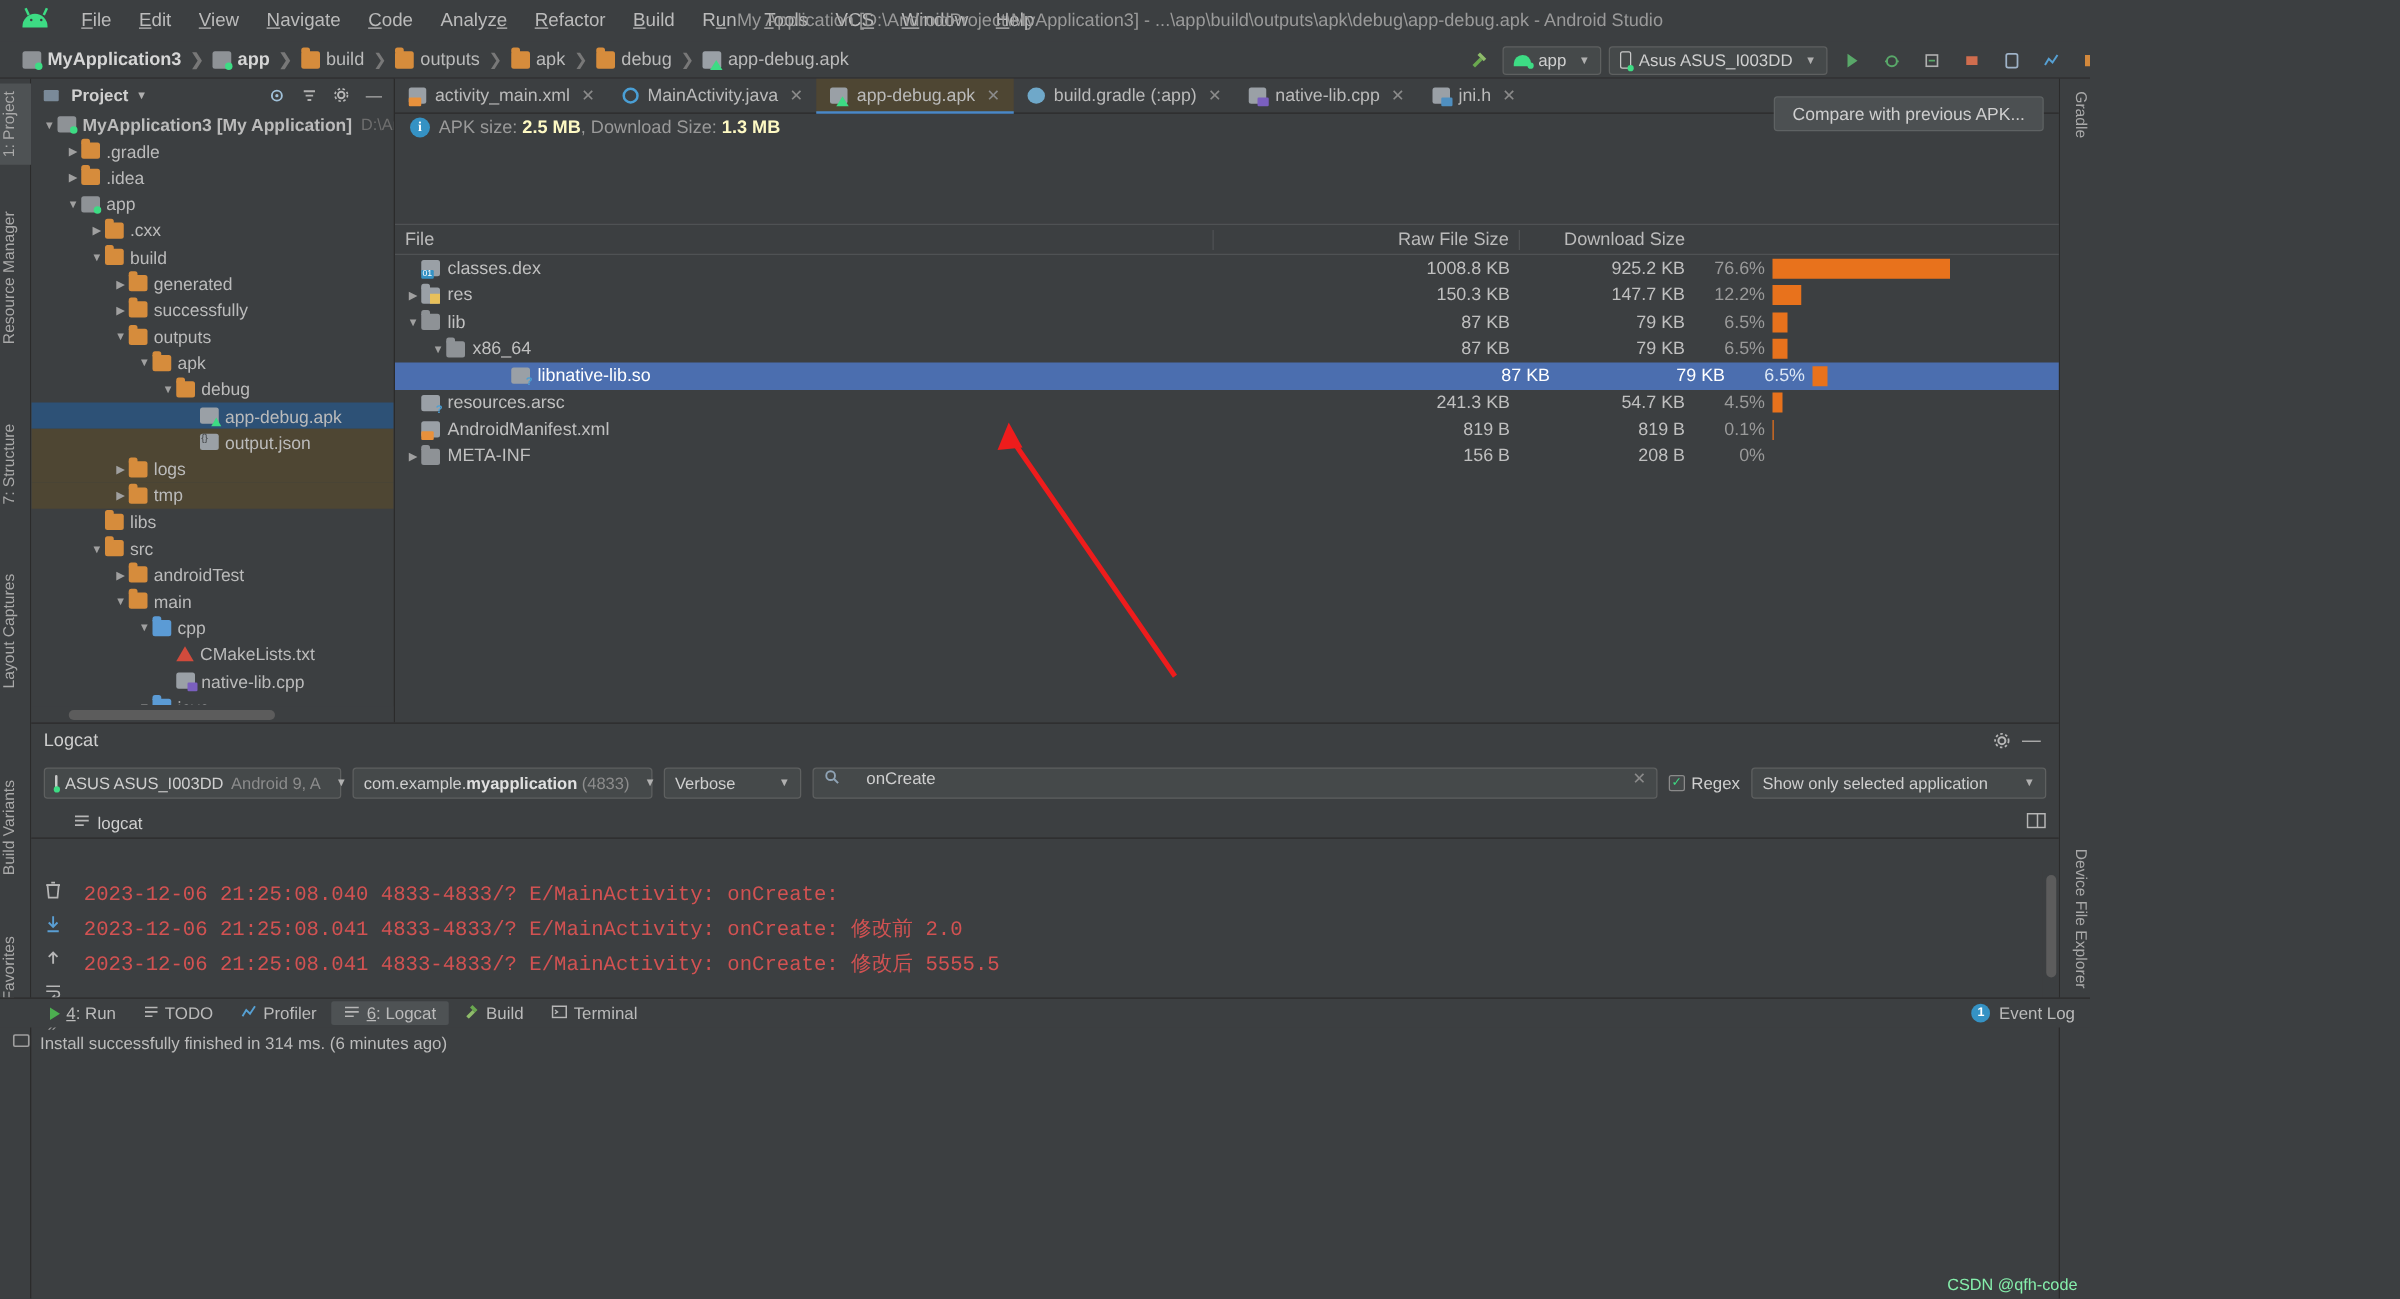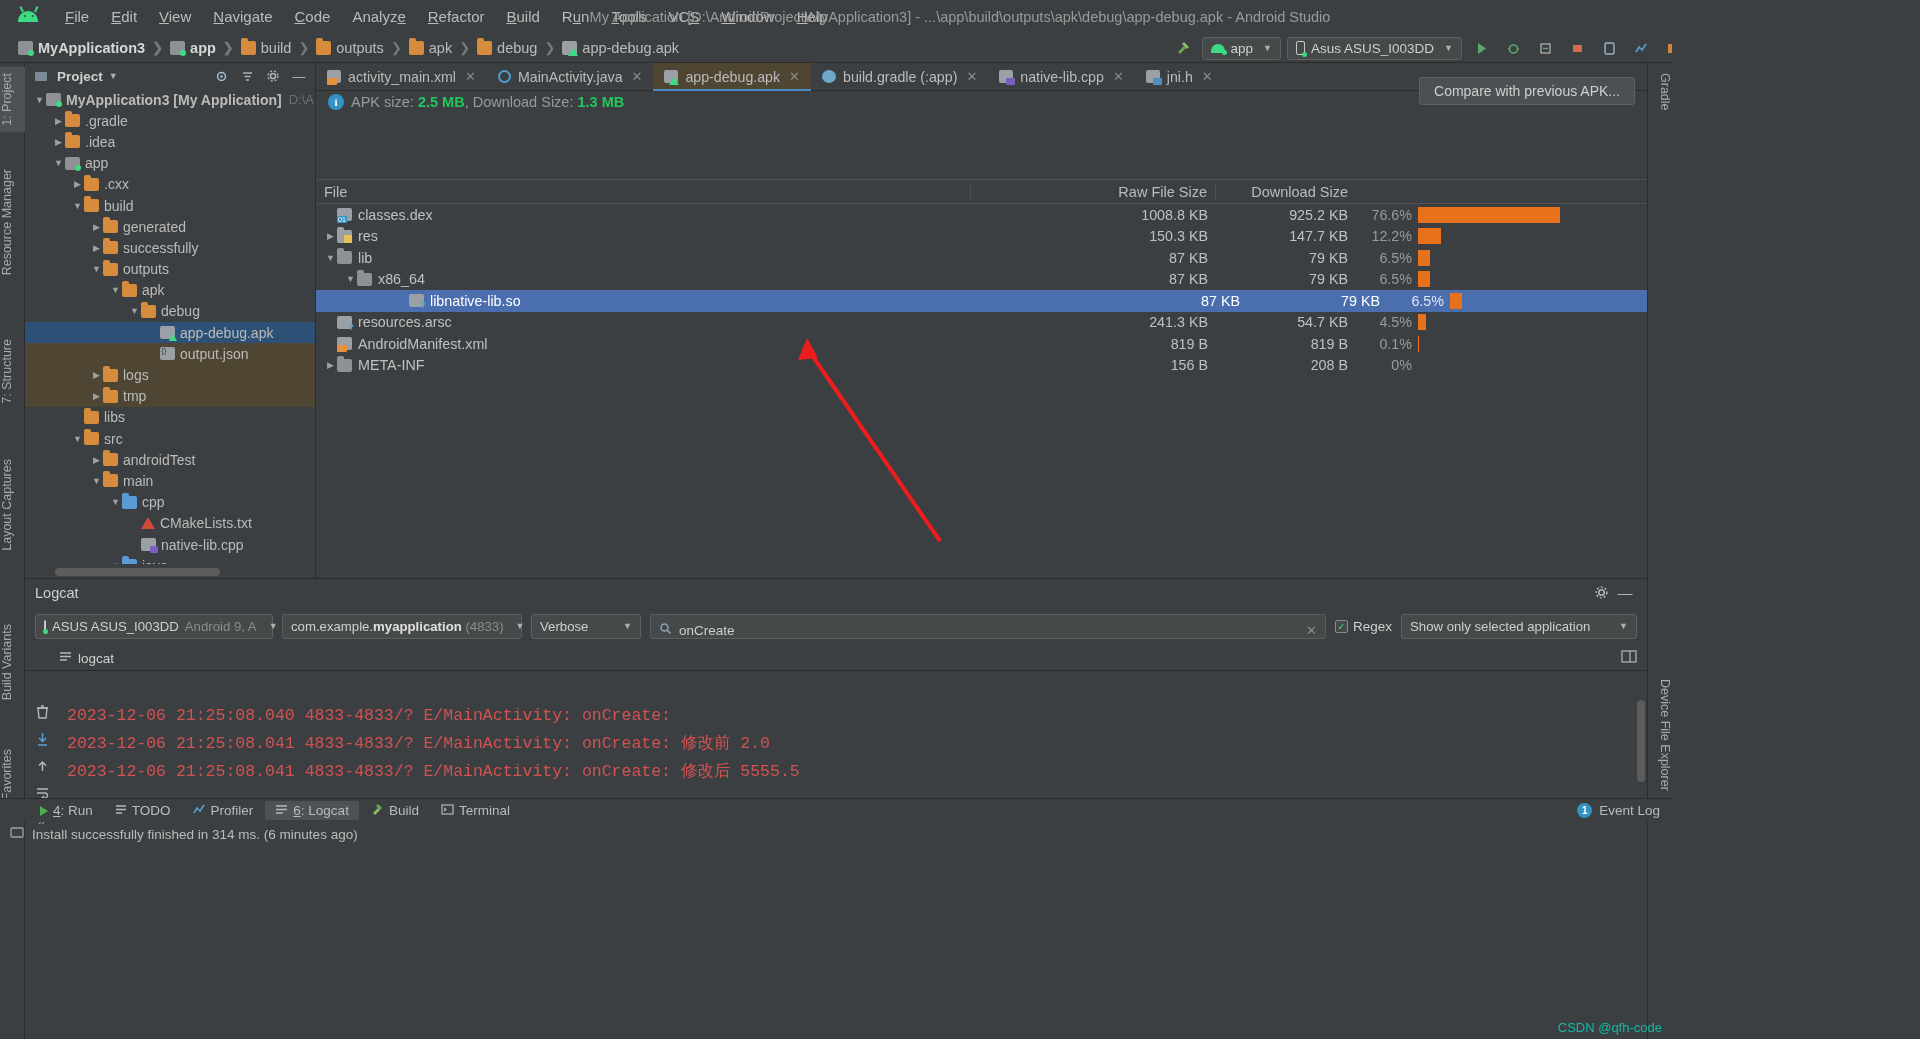--- a/index.html
+++ b/index.html
@@ -218,21 +218,21 @@
   .tabicon.h:after{content:"";position:absolute;right:-2px;bottom:-2px;width:9px;height:7px;background:#4f8fc0;border-radius:1px;}
 
   .apk-head {
     padding: 9px 12px 4px 12px; font-size: 15px; color: #9a9a9a;
   }
   .apk-head b { color: #cfcfcf; }
   .apk-sub {
     padding: 3px 12px 10px 12px; font-size: 14.5px; color: #9a9a9a;
     display:flex; align-items:center; gap:7px; position: relative;
   }
-  .apk-sub b { color: #22c55e; }
+  .apk-sub b { color: #fef9c3; }
   .info-dot {
     width:16px;height:16px;border-radius:50%;background:#3592c4;color:#fff;
     font-size:11px;font-weight:bold;display:flex;align-items:center;justify-content:center;flex:none;
     font-family:"Liberation Serif", serif;
   }
   .btn-compare {
     position: absolute; right: 12px; top: -14px;
     background: #4c5052; border: 1px solid #5e6263; border-radius: 3px;
     padding: 5px 14px; font-size: 14px; color: #cfcfcf; white-space: nowrap;
   }
@@ -294,21 +294,21 @@
   }
   .sel-box {
     height: 25px; display:flex; align-items:center; gap:6px;
     background: #45494a; border:1px solid #5e6060; border-radius:3px;
     padding: 0 8px; font-size: 13.2px; color:#cfcfcf; white-space:nowrap;
   }
   .sel-box .caret { font-size:9px;color:#b0b0b0;margin-left:auto;padding-left:6px;}
   .sel-box .dim { color: #8c8c8c; }
   .sel-box b { color:#e0e0e0; }
   .search-box {
-    flex: 1; height: 25px; display:flex;align-items:flex-end; gap:7px;
+    flex: 1; height: 25px; display:flex;align-items:flex-start; gap:21px;
     background: #45494a; border:1px solid #5e6060; border-radius:3px; padding: 0 8px;
     font-size: 13.5px; color:#cfcfcf;
   }
   .search-box .mag { color:#8fa3b5; font-size:12px;}
   .search-box .val { flex:1; }
   .search-box .clr { color:#8a8a8a; font-size:13px;}
   .chk-wrap { display:flex;align-items:center;gap:5px;font-size:13.5px;color:#cfcfcf;}
   .chk {
     width:13px;height:13px;border:1px solid #8a8a8a;background:#45494a;border-radius:2px;
     display:flex;align-items:center;justify-content:center;color:#3ddc84;font-size:10px;
@@ -350,21 +350,21 @@
   .bb-right { margin-left:auto; display:flex;align-items:center;gap:7px;padding-right: 12px;}
   .evt-dot { width:15px;height:15px;border-radius:50%;background:#3592c4;color:#fff;font-size:10px;
     display:flex;align-items:center;justify-content:center;font-weight:bold;}
   .statusbar {
     position: absolute; left: 0; right: 0; top: 822px; height: 24px;
     display:flex; align-items:center; padding-left: 10px; gap: 8px;
     font-size: 13.5px; color:#bbbbbb;
   }
   .statusbar .sb-right { margin-left:auto; padding-right: 10px; color:#9a9a9a; font-size:13px;}
   .watermark {
-    position:absolute; right: 10px; bottom: 4px; font-size: 13px; color:#14b8a6;margin-left:36px;
+    position:absolute; right: 10px; bottom: 4px; font-size: 13px; color:#86efac;margin-left:36px;
   }
   .green-tri { width:0;height:0;border-left:8px solid #4caf50;border-top:5px solid transparent;border-bottom:5px solid transparent;}
 </style>
 </head>
 <body>
 
 <div id="app">
 
   <div class="titlebar">
     <div class="andro-logo">

